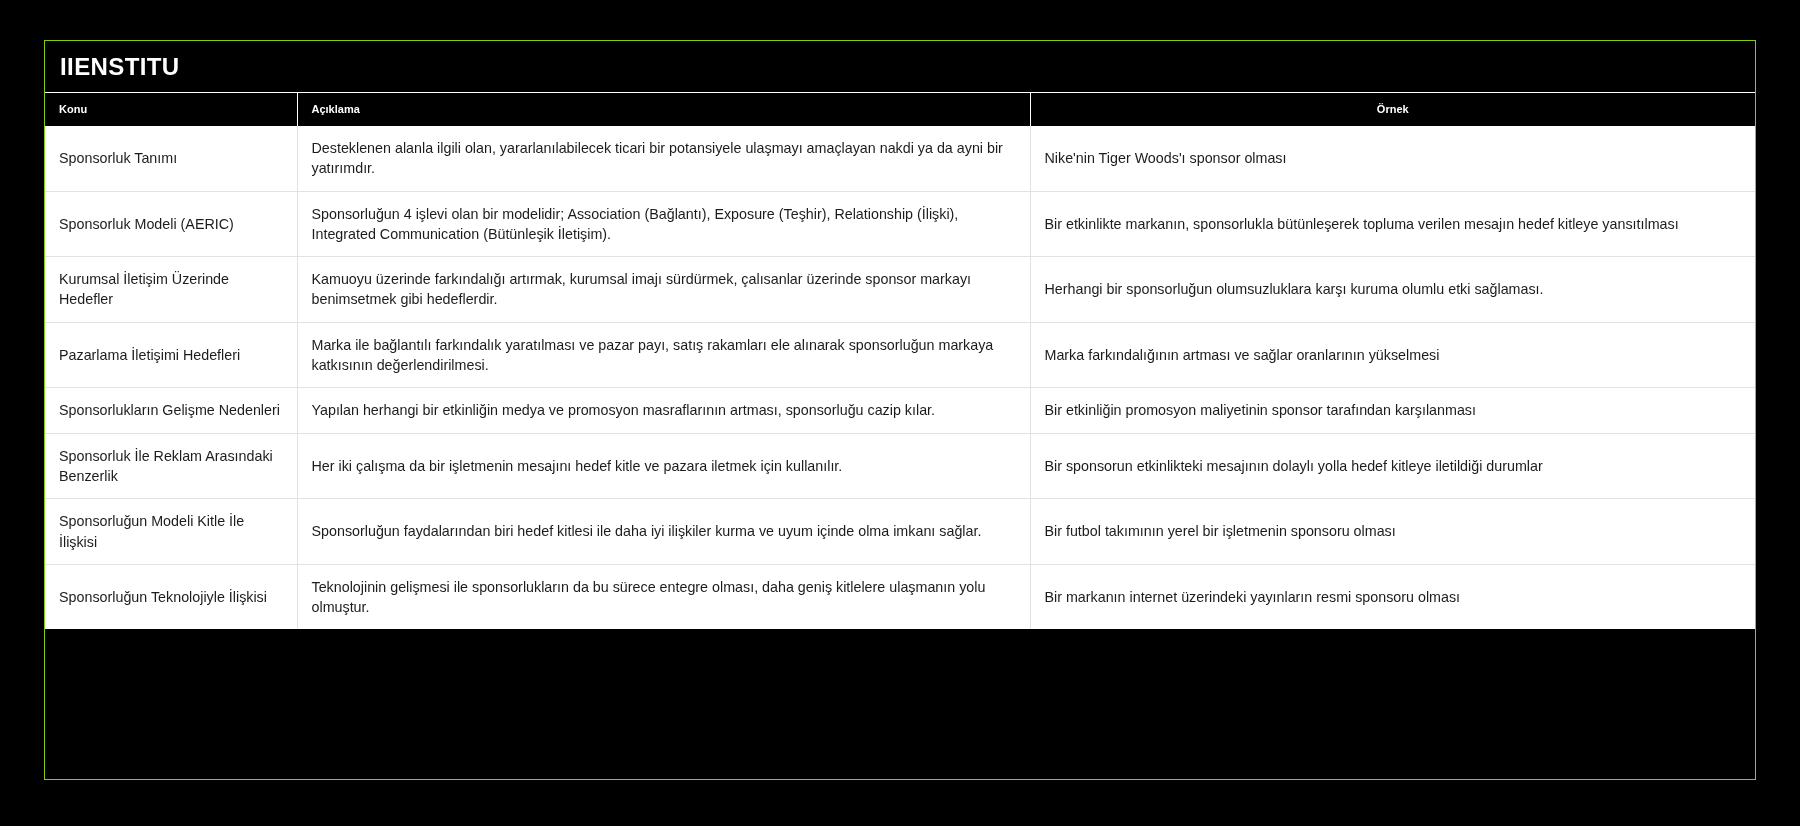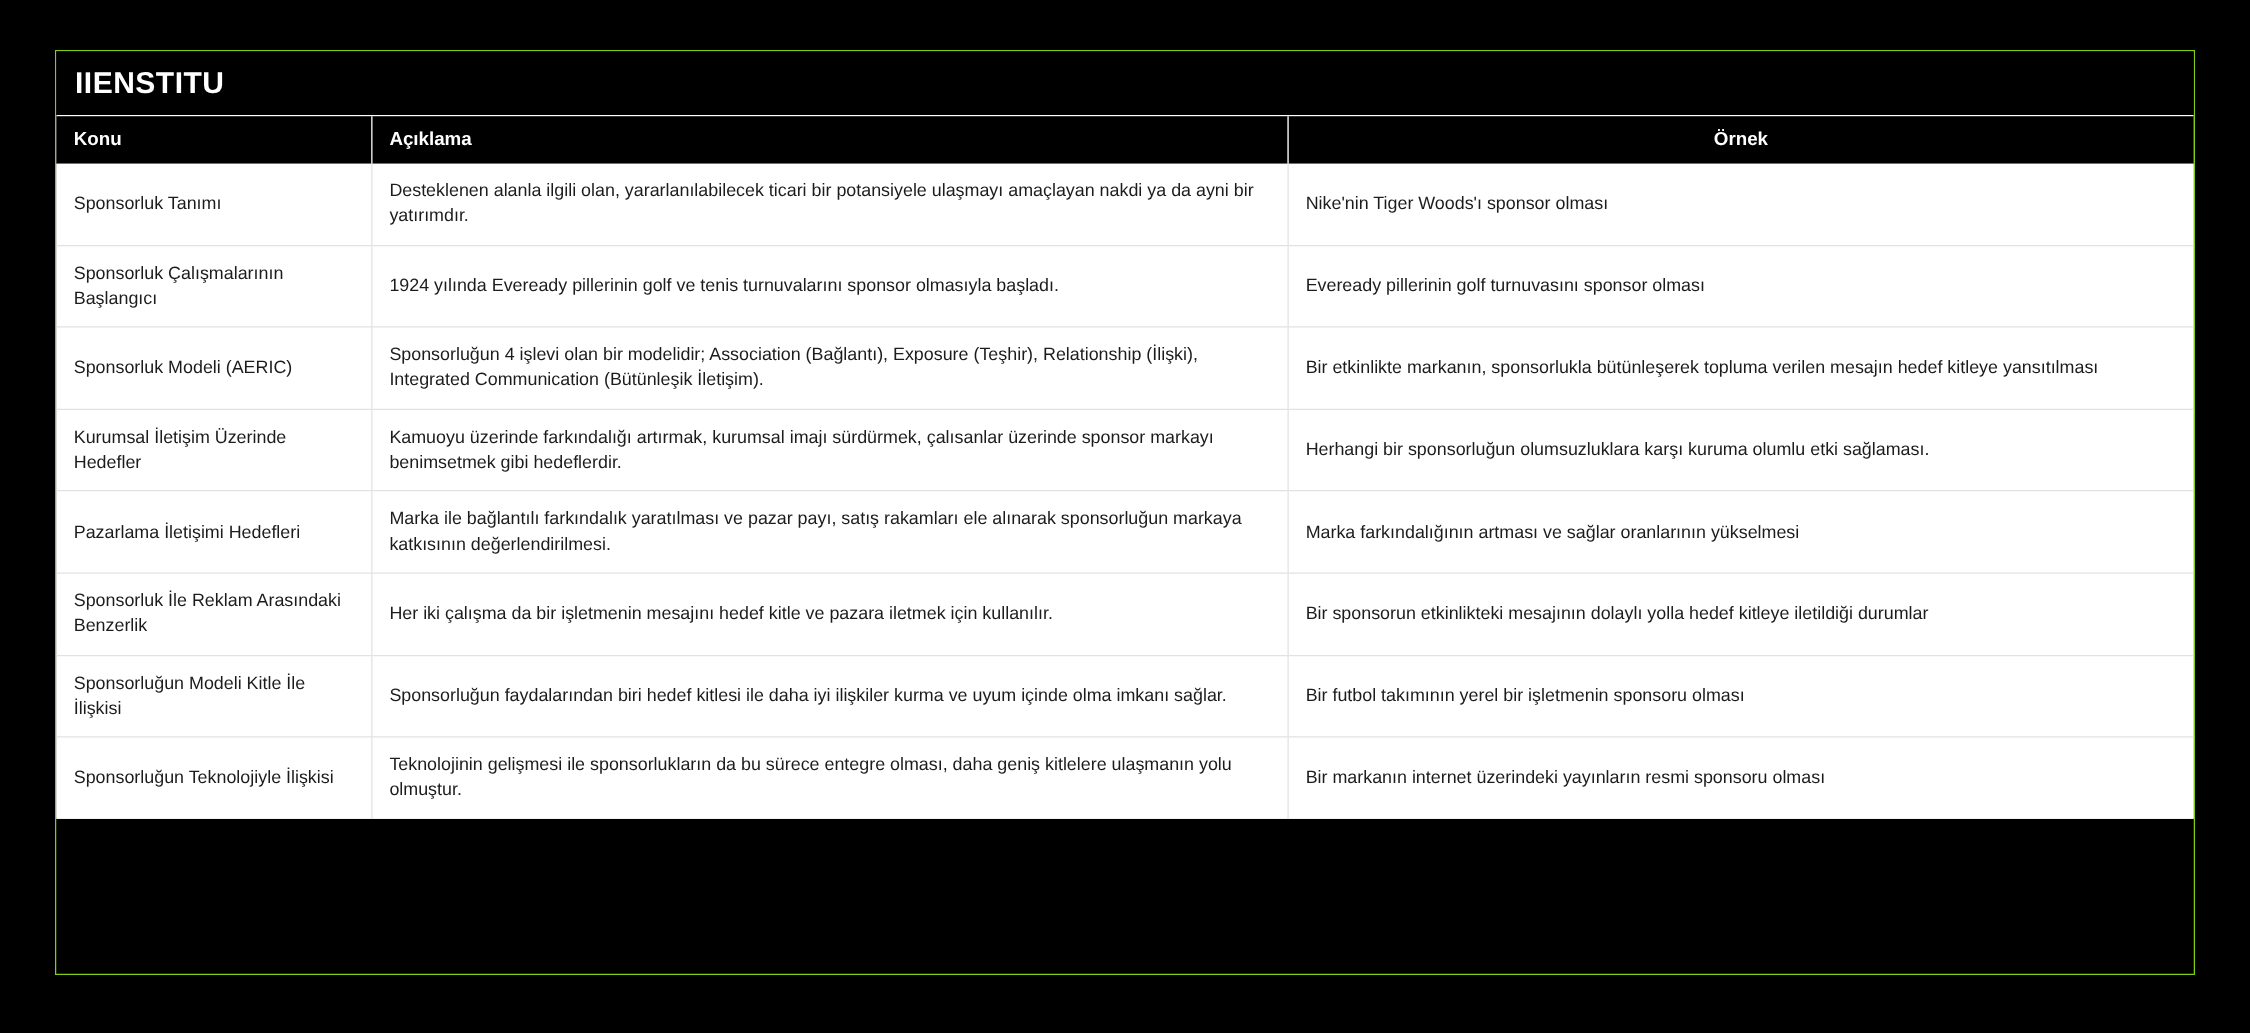--- a/index.html
+++ b/index.html
@@ -58,21 +58,21 @@
     background: #ffffff;
   }
 
   table.datatable colgroup col.c-konu     { width: 252px; }
   table.datatable colgroup col.c-aciklama { width: 733px; }
   table.datatable colgroup col.c-ornek    { width: 725px; }
 
   thead th {
     background: #000000;
     color: #ffffff;
-    font-size: 15px;
+    font-size: 11px;
     font-weight: bold;
     text-align: left;
     padding: 10px 14px 11px 14px;
     vertical-align: middle;
     border-right: 1px solid #ffffff;
     box-sizing: border-box;
     font-family: "Liberation Sans", sans-serif;
   }
   thead th:last-child { border-right: none; text-align: center; }
 
@@ -118,38 +118,38 @@
           <th>Örnek</th>
         </tr>
       </thead>
       <tbody>
         <tr>
           <td class="cell-konu">Sponsorluk Tanımı</td>
           <td>Desteklenen alanla ilgili olan, yararlanılabilecek ticari bir potansiyele ulaşmayı amaçlayan nakdi ya da ayni bir yatırımdır.</td>
           <td>Nike'nin Tiger Woods'ı sponsor olması</td>
         </tr>
         <tr>
-          <td class="cell-konu">Sponsorluk Çalışmalarının Başlangıcı</td>
-          <td>1924 yılında Eveready pillerinin golf ve tenis turnuvalarını sponsor olmasıyla başladı.</td>
-          <td>Eveready pillerinin golf turnuvasını sponsor olması</td>
-        </tr>
-        <tr>
           <td class="cell-konu">Sponsorluk Modeli (AERIC)</td>
           <td>Sponsorluğun 4 işlevi olan bir modelidir; Association (Bağlantı), Exposure (Teşhir), Relationship (İlişki), Integrated Communication (Bütünleşik İletişim).</td>
           <td>Bir etkinlikte markanın, sponsorlukla bütünleşerek topluma verilen mesajın hedef kitleye yansıtılması</td>
         </tr>
         <tr>
           <td class="cell-konu">Kurumsal İletişim Üzerinde Hedefler</td>
           <td>Kamuoyu üzerinde farkındalığı artırmak, kurumsal imajı sürdürmek, çalısanlar üzerinde sponsor markayı benimsetmek gibi hedeflerdir.</td>
           <td>Herhangi bir sponsorluğun olumsuzluklara karşı kuruma olumlu etki sağlaması.</td>
         </tr>
         <tr>
           <td class="cell-konu">Pazarlama İletişimi Hedefleri</td>
           <td>Marka ile bağlantılı farkındalık yaratılması ve pazar payı, satış rakamları ele alınarak sponsorluğun markaya katkısının değerlendirilmesi.</td>
           <td>Marka farkındalığının artması ve sağlar oranlarının yükselmesi</td>
+        </tr>
+        <tr>
+          <td class="cell-konu">Sponsorlukların Gelişme Nedenleri</td>
+          <td>Yapılan herhangi bir etkinliğin medya ve promosyon masraflarının artması, sponsorluğu cazip kılar.</td>
+          <td>Bir etkinliğin promosyon maliyetinin sponsor tarafından karşılanması</td>
         </tr>
         <tr>
           <td class="cell-konu">Sponsorluk İle Reklam Arasındaki Benzerlik</td>
           <td>Her iki çalışma da bir işletmenin mesajını hedef kitle ve pazara iletmek için kullanılır.</td>
           <td>Bir sponsorun etkinlikteki mesajının dolaylı yolla hedef kitleye iletildiği durumlar</td>
         </tr>
         <tr>
           <td class="cell-konu">Sponsorluğun Modeli Kitle İle İlişkisi</td>
           <td>Sponsorluğun faydalarından biri hedef kitlesi ile daha iyi ilişkiler kurma ve uyum içinde olma imkanı sağlar.</td>
           <td>Bir futbol takımının yerel bir işletmenin sponsoru olması</td>

